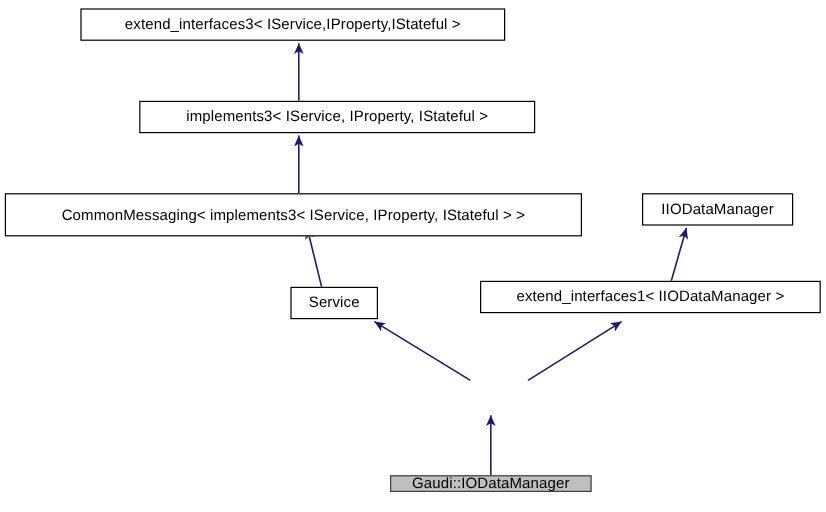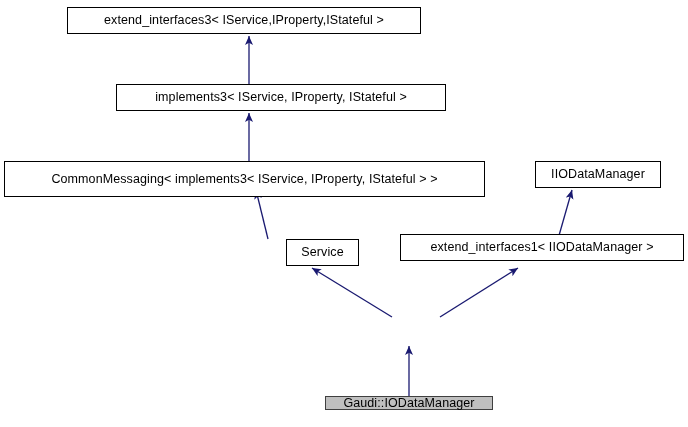--- a/index.html
+++ b/index.html
@@ -79,21 +79,21 @@
   </div>
 
   <div class="node" style="left: 4px; top: 161px; width: 481px; height: 36px;">
     <span class="node-label">CommonMessaging&lt; implements3&lt; IService, IProperty, IStateful &gt; &gt;</span>
   </div>
 
   <div class="node" style="left: 508px; top: 161px; width: 126px; height: 27px; margin-left: 27px;">
     <span class="node-label">IIODataManager</span>
   </div>
 
-  <div class="node" style="left: 242px; top: 239px; width: 73px; height: 27px; margin-left: 44px;">
+  <div class="node" style="left: 242px; top: 239px; width: 73px; height: 27px;">
     <span class="node-label">Service</span>
   </div>
 
   <div class="node" style="left: 400px; top: 234px; width: 284px; height: 27px;">
     <span class="node-label">extend_interfaces1&lt; IIODataManager &gt;</span>
   </div>
 
 
   <div class="node highlight" style="left: 325px; top: 396px; width: 168px; height: 14px;">
     <span class="node-label">Gaudi::IODataManager</span>

